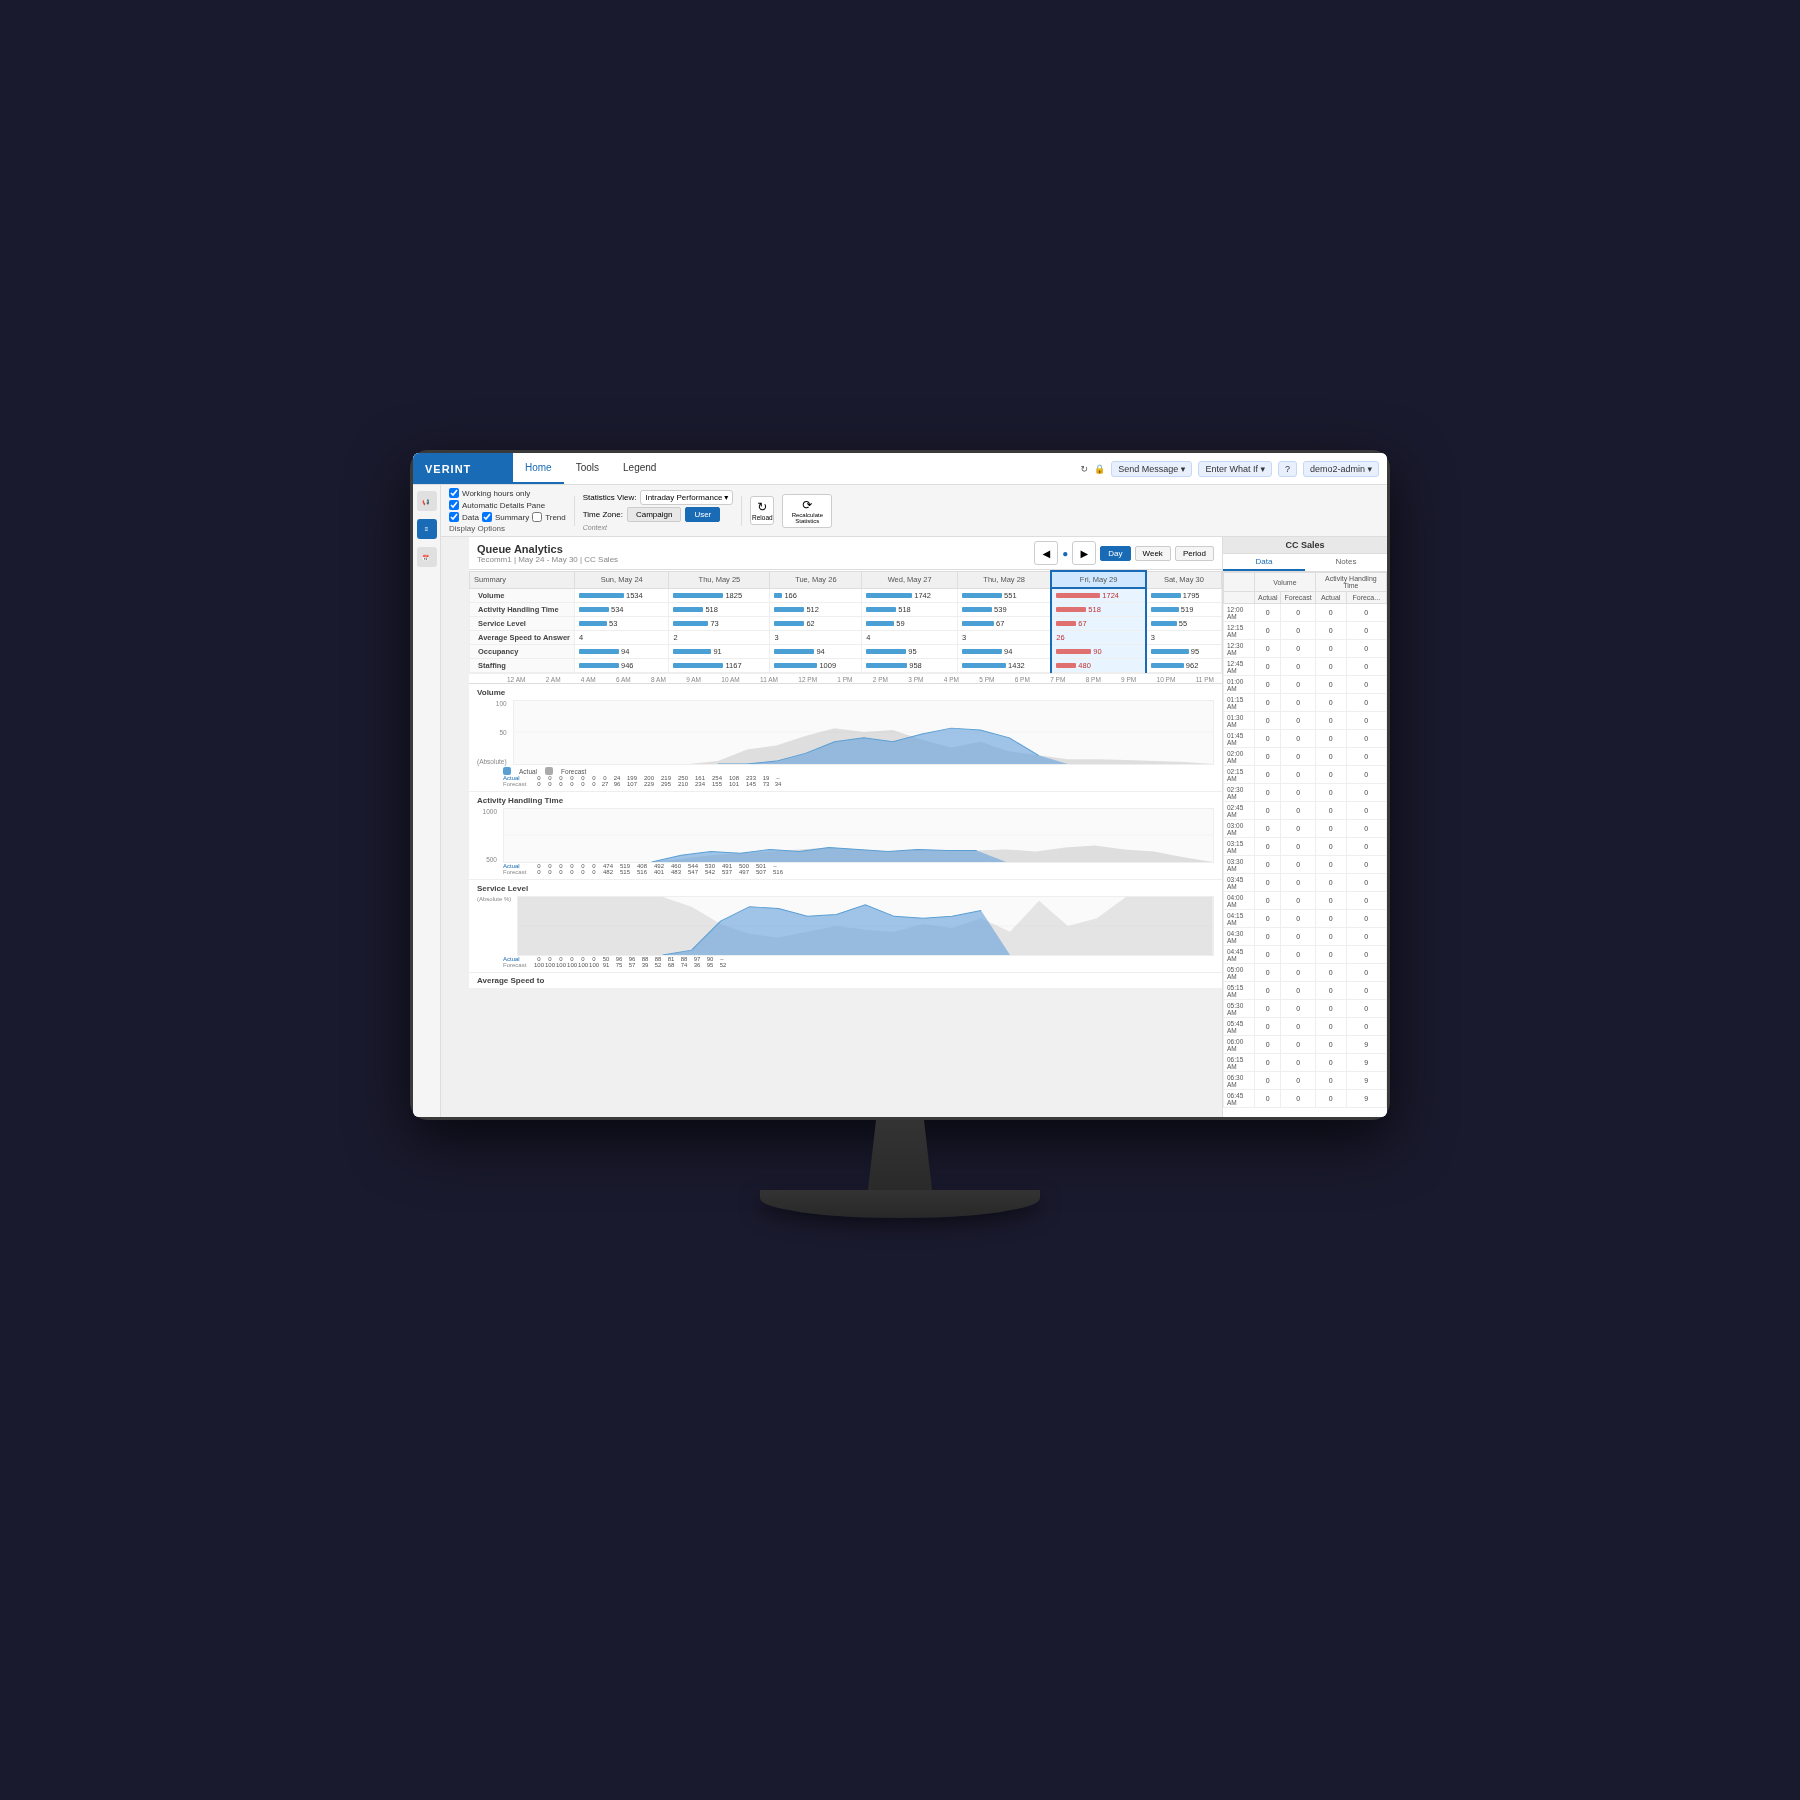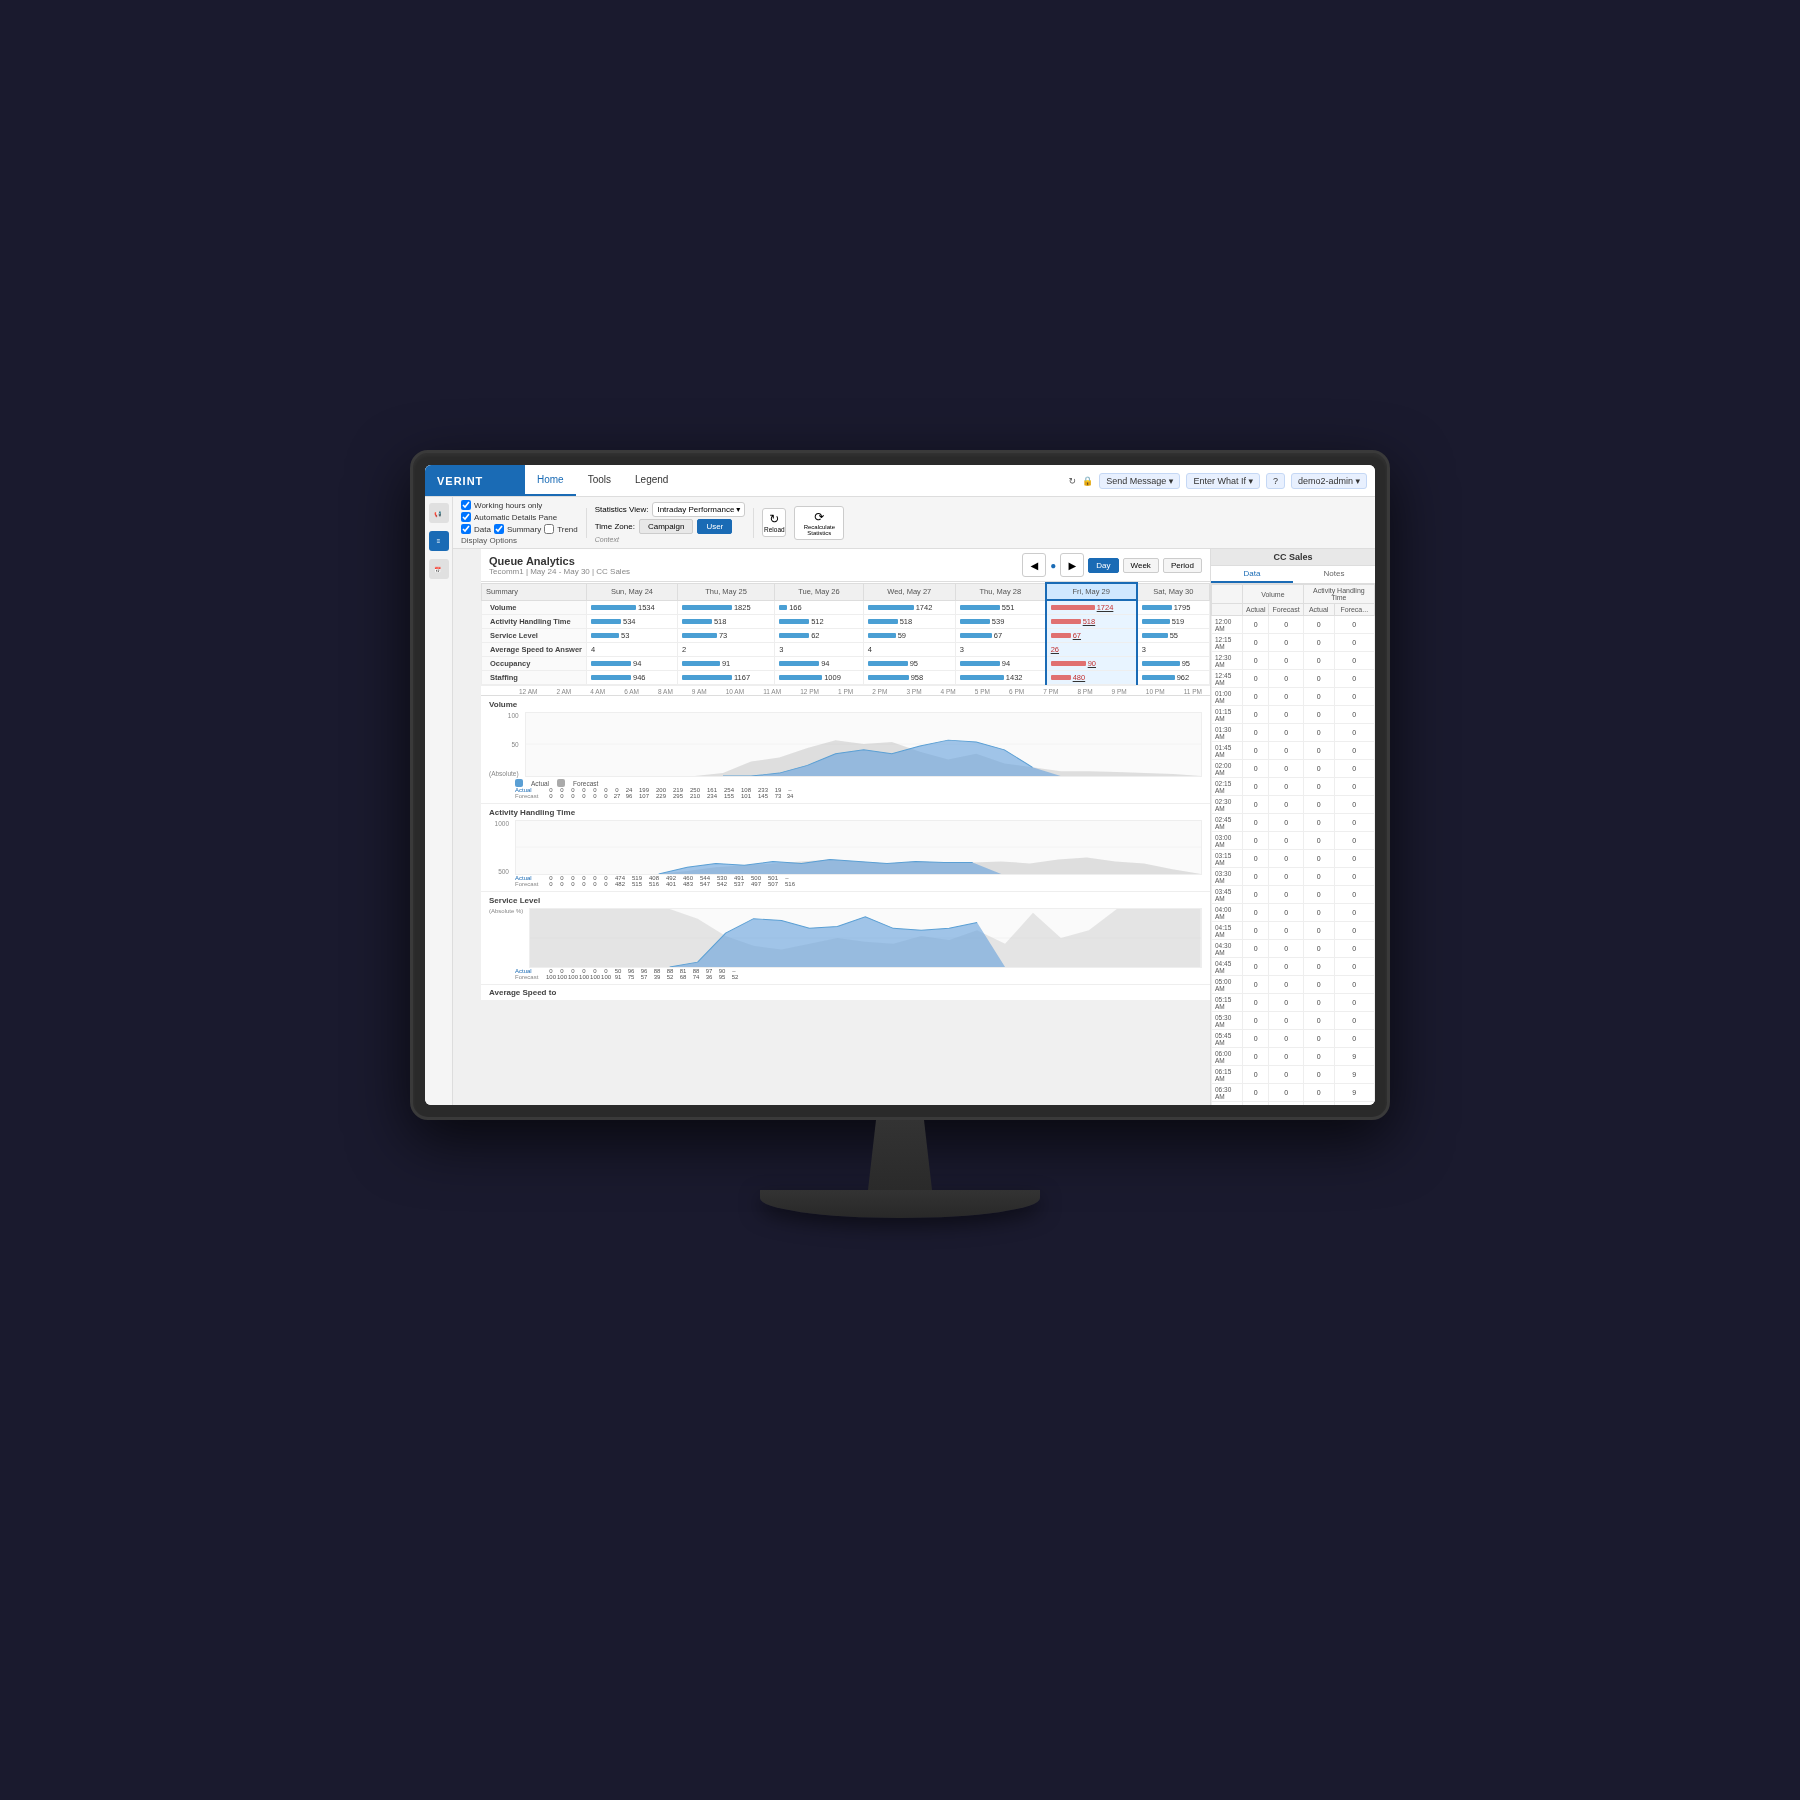--- a/index.html
+++ b/index.html
@@ -20,21 +20,20 @@
       flex-direction: column;
       align-items: center;
     }
 
     .monitor-body {
       width: 980px;
       height: 670px;
       background: #2a2a2a;
       border-radius: 18px;
       border: 3px solid #3a3a3a;
-      padding: 12px;
       box-shadow: 0 20px 60px rgba(0,0,0,0.7), inset 0 2px 4px rgba(255,255,255,0.05);
     }
 
     .monitor-screen {
       width: 100%;
       height: 100%;
       background: #f0f0f0;
       border-radius: 6px;
       overflow: hidden;
       display: flex;
@@ -339,21 +338,20 @@
       font-weight: bold;
       background: #fafafa;
       color: #444;
       padding-left: 8px;
     }
 
     .highlight-col {
       background: #e8f4ff !important;
       border-left: 2px solid #1a6bb5 !important;
       border-right: 2px solid #1a6bb5 !important;
-      text-decoration: underline;
     }
 
     .highlight-col-top {
       background: #d0e8ff !important;
       border: 2px solid #1a6bb5 !important;
     }
 
     .bar-cell {
       display: flex;
       align-items: center;

